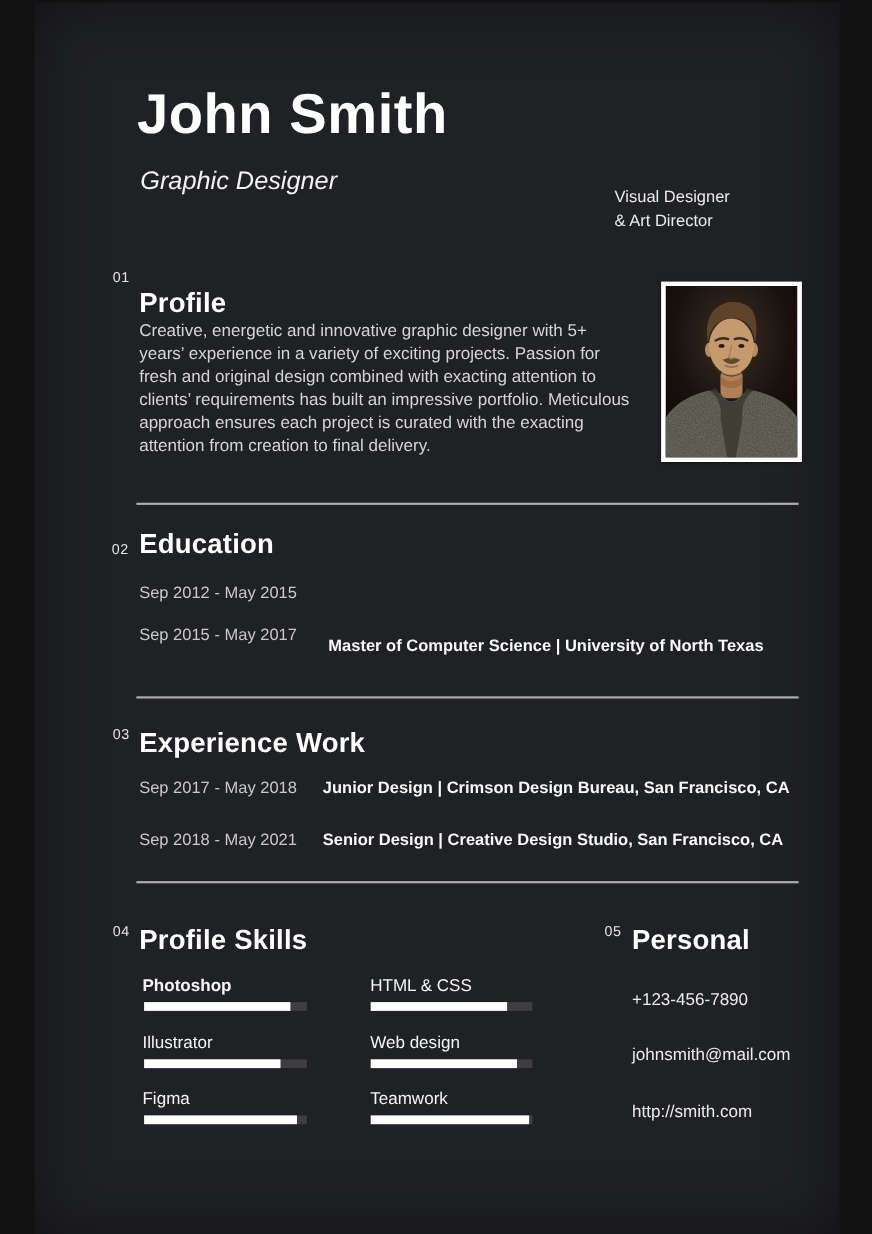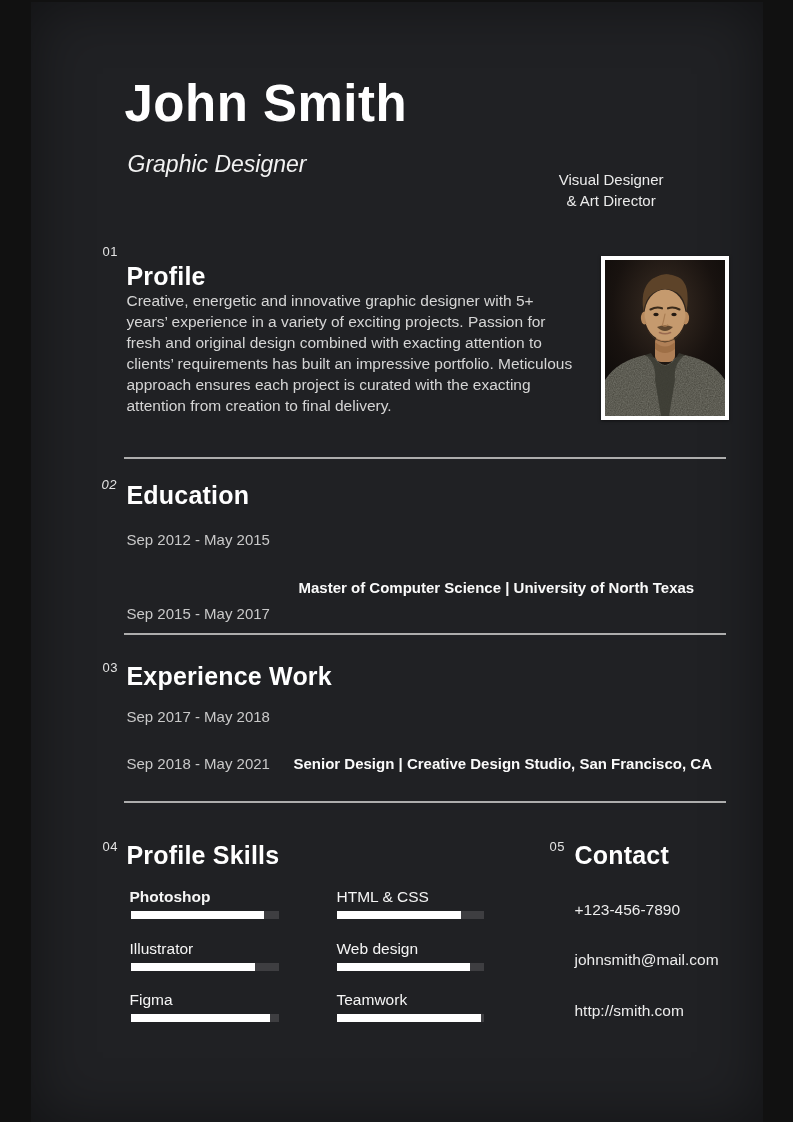--- a/index.html
+++ b/index.html
@@ -20,21 +20,21 @@
     left:94px; top:72px;
     font-size:51px; font-weight:700; letter-spacing:0.5px;
     color:#ffffff;
   }
   .subtitle {
     left:97px; top:149px;
     font-size:23px; font-weight:400; color:#f2f2f2;font-style:italic;
   }
   .tagline {
     top:167px; right:99px;
-    text-align:center;
+    text-align:left;
     font-size:15px; line-height:21px; color:#ebebeb;
   }
 
   .sec-num {
     font-size:13px; color:#e3e3e3; letter-spacing:0.5px;
   }
   .sec-title {
     font-size:25px; font-weight:700; color:#ffffff; letter-spacing:0.2px;
   }
 
@@ -130,31 +130,32 @@
       <path d="M45.5 49.5 q6 -3.2 11.5 -1.2" stroke="#3a2a1a" stroke-width="2.1" fill="none" stroke-linecap="round"></path>
       <path d="M63 48.3 q5.5 -2 11.5 1.2" stroke="#3a2a1a" stroke-width="2.1" fill="none" stroke-linecap="round"></path>
 
       <path d="M38.5 52 Q34 24 52 16.5 Q62 12 73 17 Q86 23 81.5 52 Q80 38 72 32.5 Q60 25 47.5 33.5 Q40 39 38.5 52 Z" fill="#5d4329"></path>
       <path d="M44 22 Q56 12 70 16 Q62 13 54 16 Q48 18 44 22 Z" fill="#6e5233"></path>
     </svg>
   </div>
 
   <div class="abs divider" style="top:455px;"></div>
 
-  <div class="abs sec-num" style="left:71px; top:475px;font-style:italic;">02</div>
+  <div class="abs sec-num" style="left:71px; top:490px;">02</div>
   <div class="abs sec-title" style="left:96px; top:479px;">Education</div>
   <div class="abs row-date" style="left:96px;  top:529px;">Sep 2012 - May 2015</div>
-  <div class="abs row-date" style="left:96px;  top:603px;">Sep 2015 - May 2017</div>
+  <div class="abs row-date" style="left:96px;  top:567px;">Sep 2015 - May 2017</div>
   <div class="abs row-detail" style="left:268px; top:577px;">Master of Computer Science | University of North Texas</div>
 
   <div class="abs divider" style="top:631px;"></div>
 
   <div class="abs sec-num" style="left:72px; top:658px;">03</div>
   <div class="abs sec-title" style="left:96px; top:660px;">Experience Work</div>
   <div class="abs row-date" style="left:96px;  top:706px;">Sep 2017 - May 2018</div>
+  <div class="abs row-detail" style="left:263px; top:706px;">Junior Design | Crimson Design Bureau, San Francisco, CA</div>
   <div class="abs row-date" style="left:96px;  top:753px;">Sep 2018 - May 2021</div>
   <div class="abs row-detail" style="left:263px; top:753px;">Senior Design | Creative Design Studio, San Francisco, CA</div>
 
   <div class="abs divider" style="top:799px;"></div>
 
   <div class="abs sec-num" style="left:72px; top:837px;">04</div>
   <div class="abs sec-title" style="left:96px; top:839px;">Profile Skills</div>
 
   <div class="abs skill-label" style="left:99px; top:886px;font-weight:bold;">Photoshop</div>
   <div class="skill-bar" style="left:100px; top:909px; width:148px;">
@@ -176,18 +177,18 @@
   <div class="abs skill-label" style="left:306px; top:938px;">Web design</div>
   <div class="skill-bar" style="left:306px; top:961px; width:147px;">
     <div class="skill-fill" style="width: 91%;"></div>
   </div>
   <div class="abs skill-label" style="left:306px; top:989px;">Teamwork</div>
   <div class="skill-bar" style="left:306px; top:1012px; width:147px;">
     <div class="skill-fill" style="width: 98%;"></div>
   </div>
 
   <div class="abs sec-num" style="left:519px; top:837px;">05</div>
-  <div class="abs sec-title" style="left:544px; top:839px;">Contact</div>
+  <div class="abs sec-title" style="left:544px; top:839px;">Personal</div>
   <div class="abs contact-item" style="left:544px; top:899px;">+123-456-7890</div>
   <div class="abs contact-item" style="left:544px; top:949px;">johnsmith@mail.com</div>
   <div class="abs contact-item" style="left:544px; top:1000px;">http://smith.com</div>
 
 </div>
 
 </body></html>

